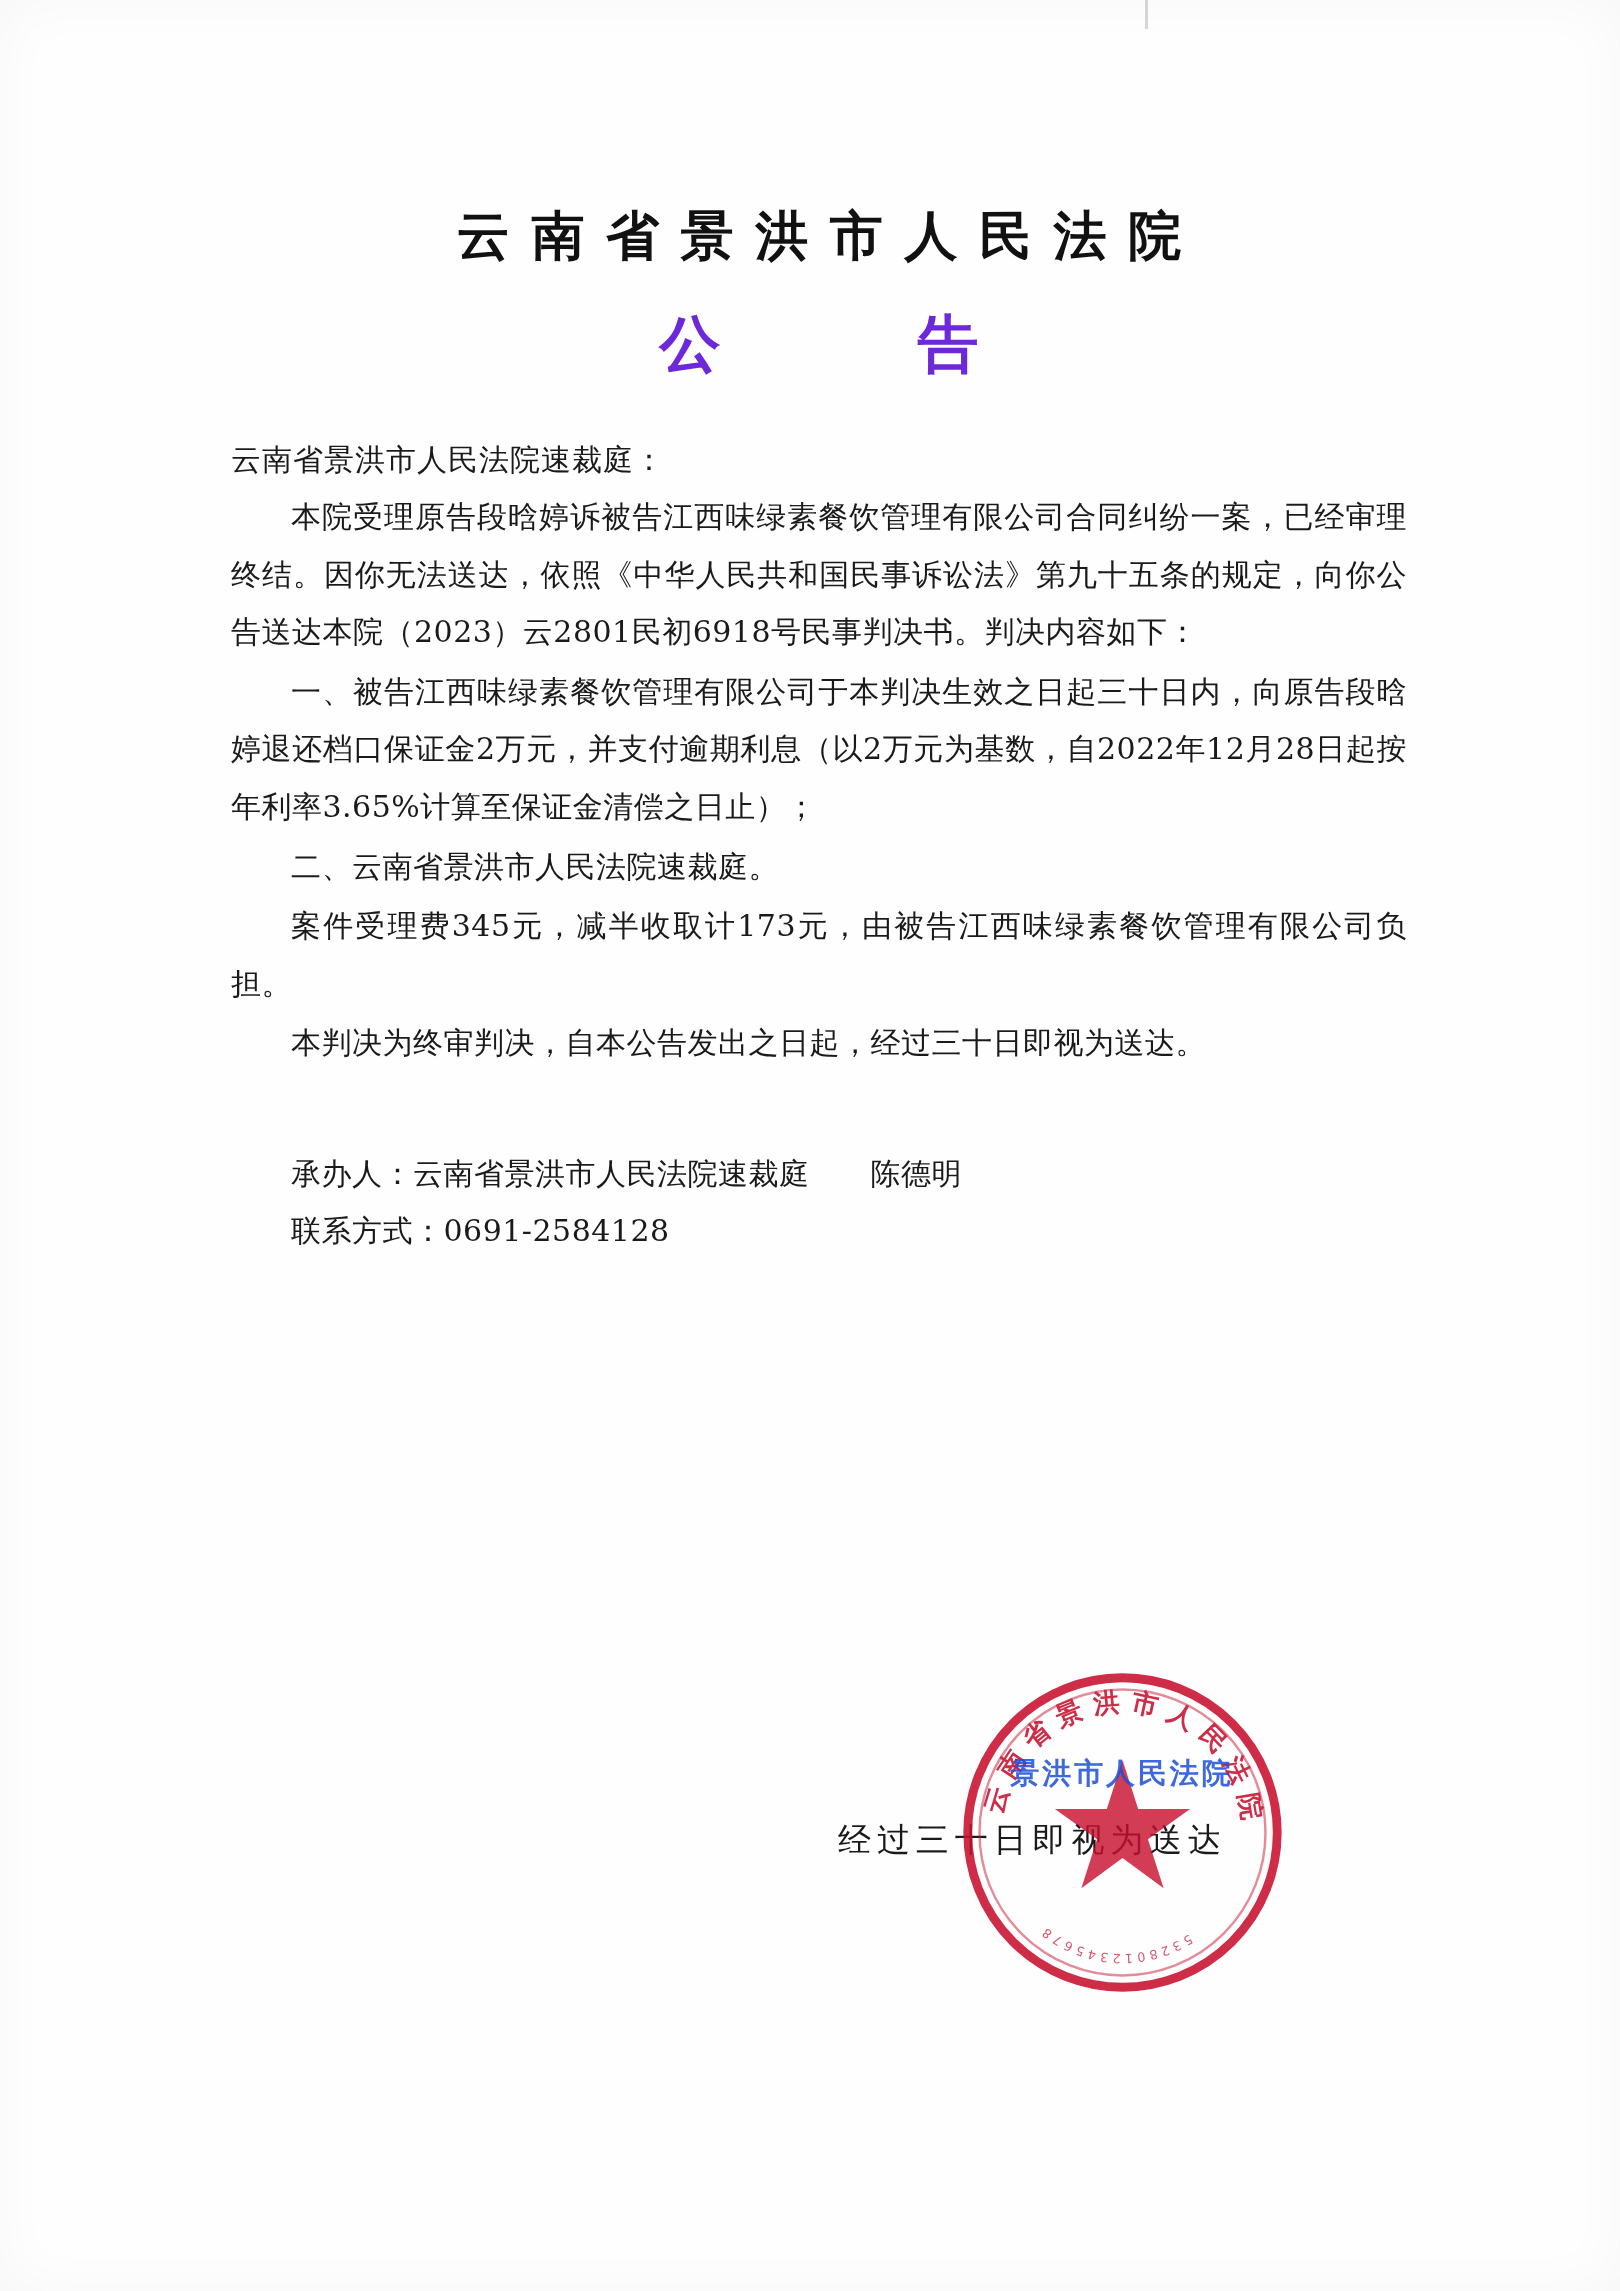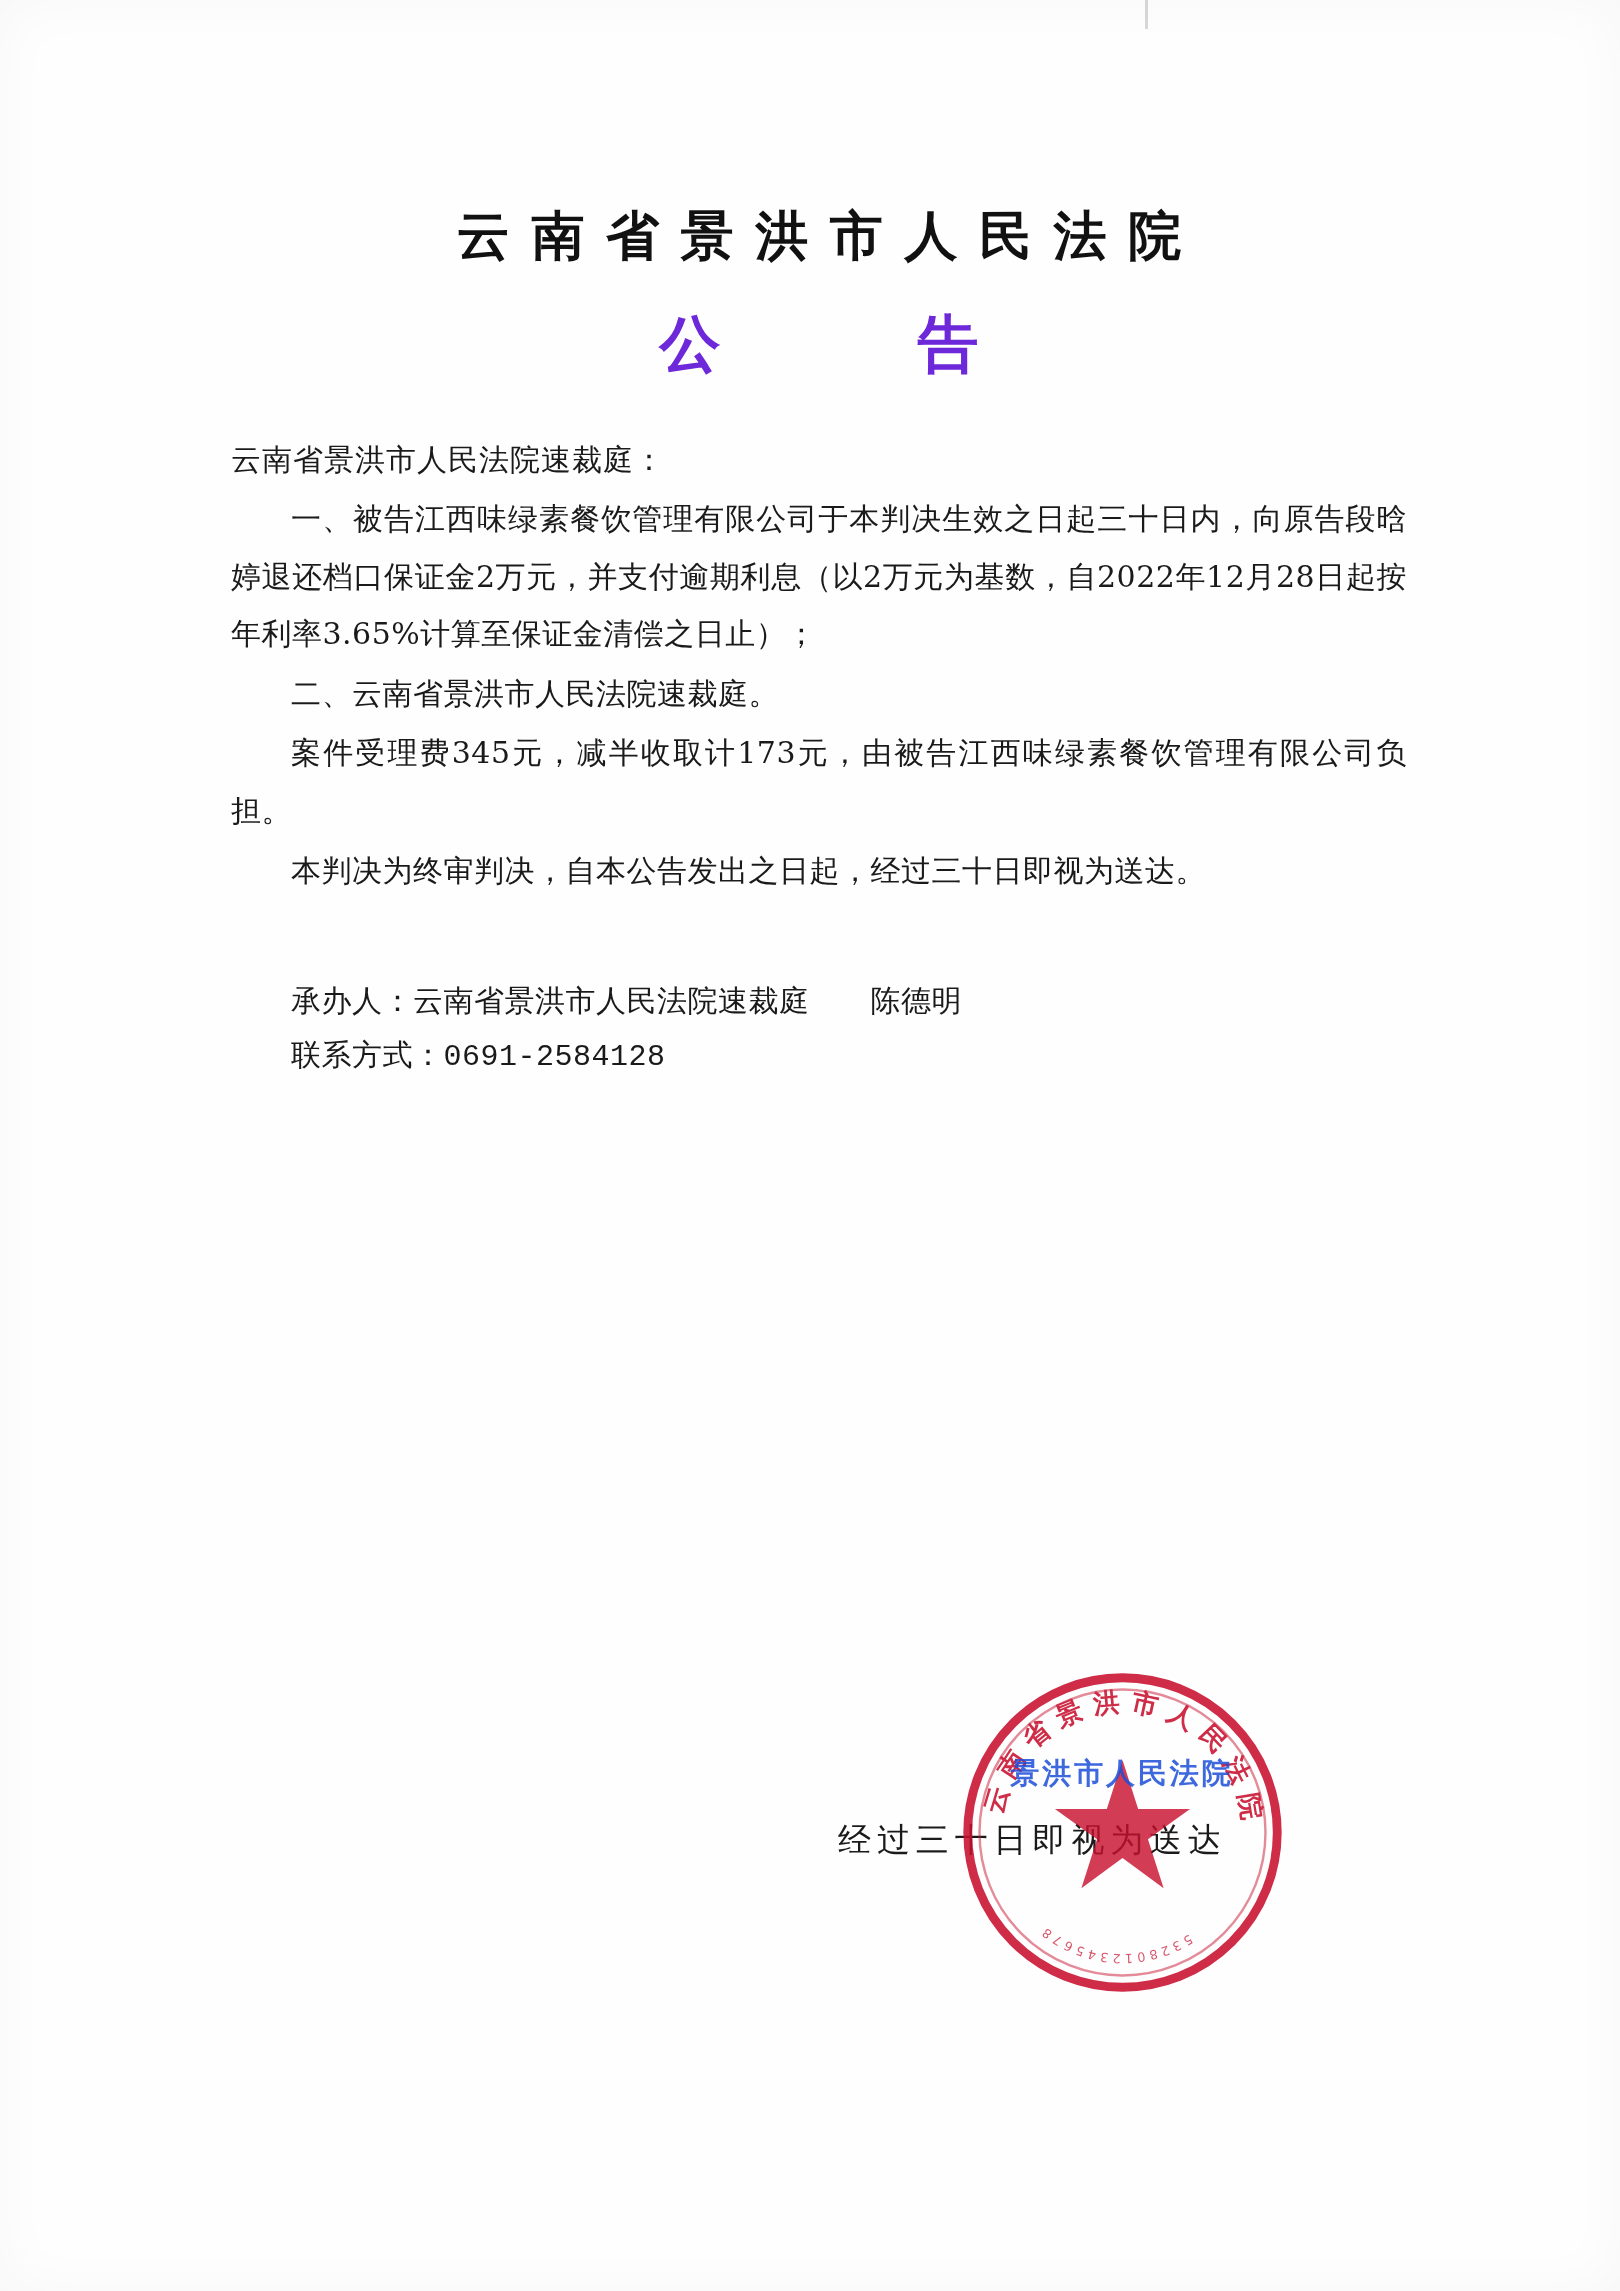--- a/index.html
+++ b/index.html
@@ -84,21 +84,20 @@
   .sign-block {
     margin-top: 73px;
     font-size: 30px;
     line-height: 1.9;
     letter-spacing: 0.5px;
     text-indent: 2em;
   }
 
   .sign-block .line2 {
     text-indent: 2em;
-    font-family: Liberation Mono, monospace;
   }
 
   .date-line {
     position: absolute;
     left: 838px;
     top: 1818px;
     font-size: 33px;
     letter-spacing: 5.9px;
     color: #1a1a1a;
     z-index: 3;
@@ -148,20 +147,21 @@
   <div class="scan-mark"></div>
 
   <div class="content">
 
     <div class="court-title">云南省景洪市人民法院</div>
 
     <div class="doc-type">公 告</div>
 
     <div class="addressee">云南省景洪市人民法院速裁庭：</div>
 
+    <p class="body-par">本院受理原告段晗婷诉被告江西味绿素餐饮管理有限公司合同纠纷一案，已经审理终结。因你无法送达，依照《中华人民共和国民事诉讼法》第九十五条的规定，向你公告送达本院（2023）云2801民初6918号民事判决书。判决内容如下：</p>
     <p class="body-par tight">一、被告江西味绿素餐饮管理有限公司于本判决生效之日起三十日内，向原告段晗婷退还档口保证金2万元，并支付逾期利息（以2万元为基数，自2022年12月28日起按年利率3.65%计算至保证金清偿之日止）；</p>
     <p class="body-par tight">二、云南省景洪市人民法院速裁庭。</p>
     <p class="body-par tight">案件受理费345元，减半收取计173元，由被告江西味绿素餐饮管理有限公司负担。</p>
     <p class="body-par tight">本判决为终审判决，自本公告发出之日起，经过三十日即视为送达。</p>
 
     <div class="sign-block">
       <div class="line1">承办人：云南省景洪市人民法院速裁庭　　陈德明</div>
       <div class="line2">联系方式：0691-2584128</div>
     </div>
 

